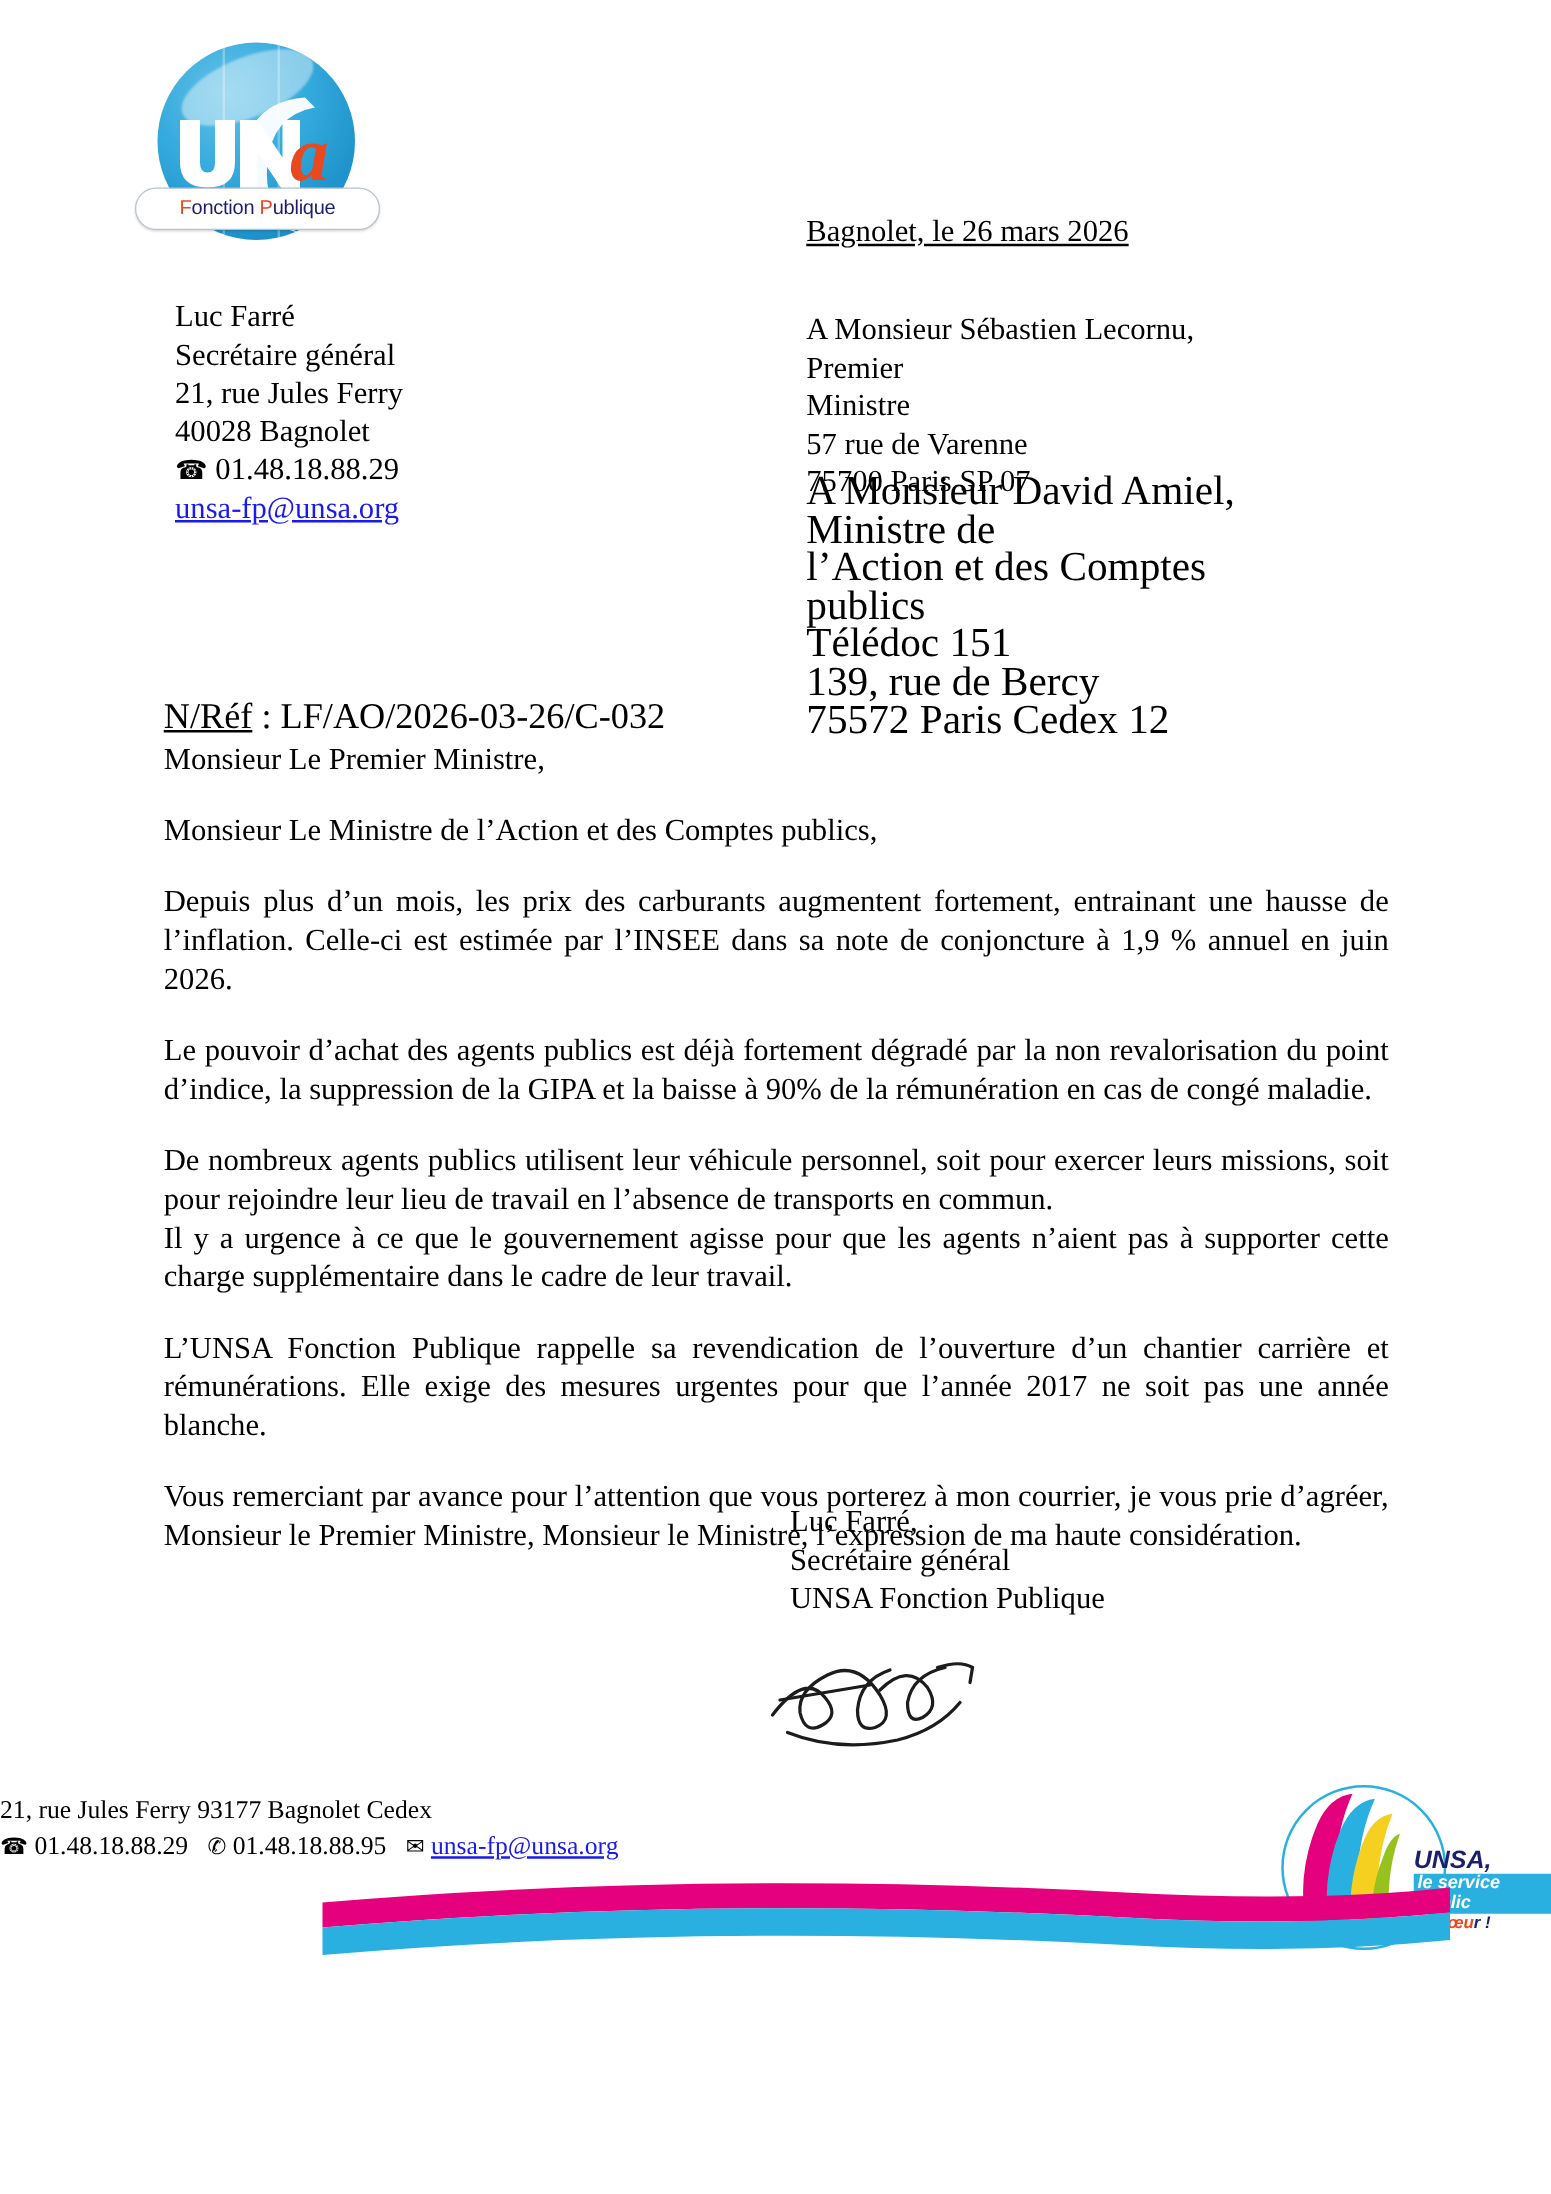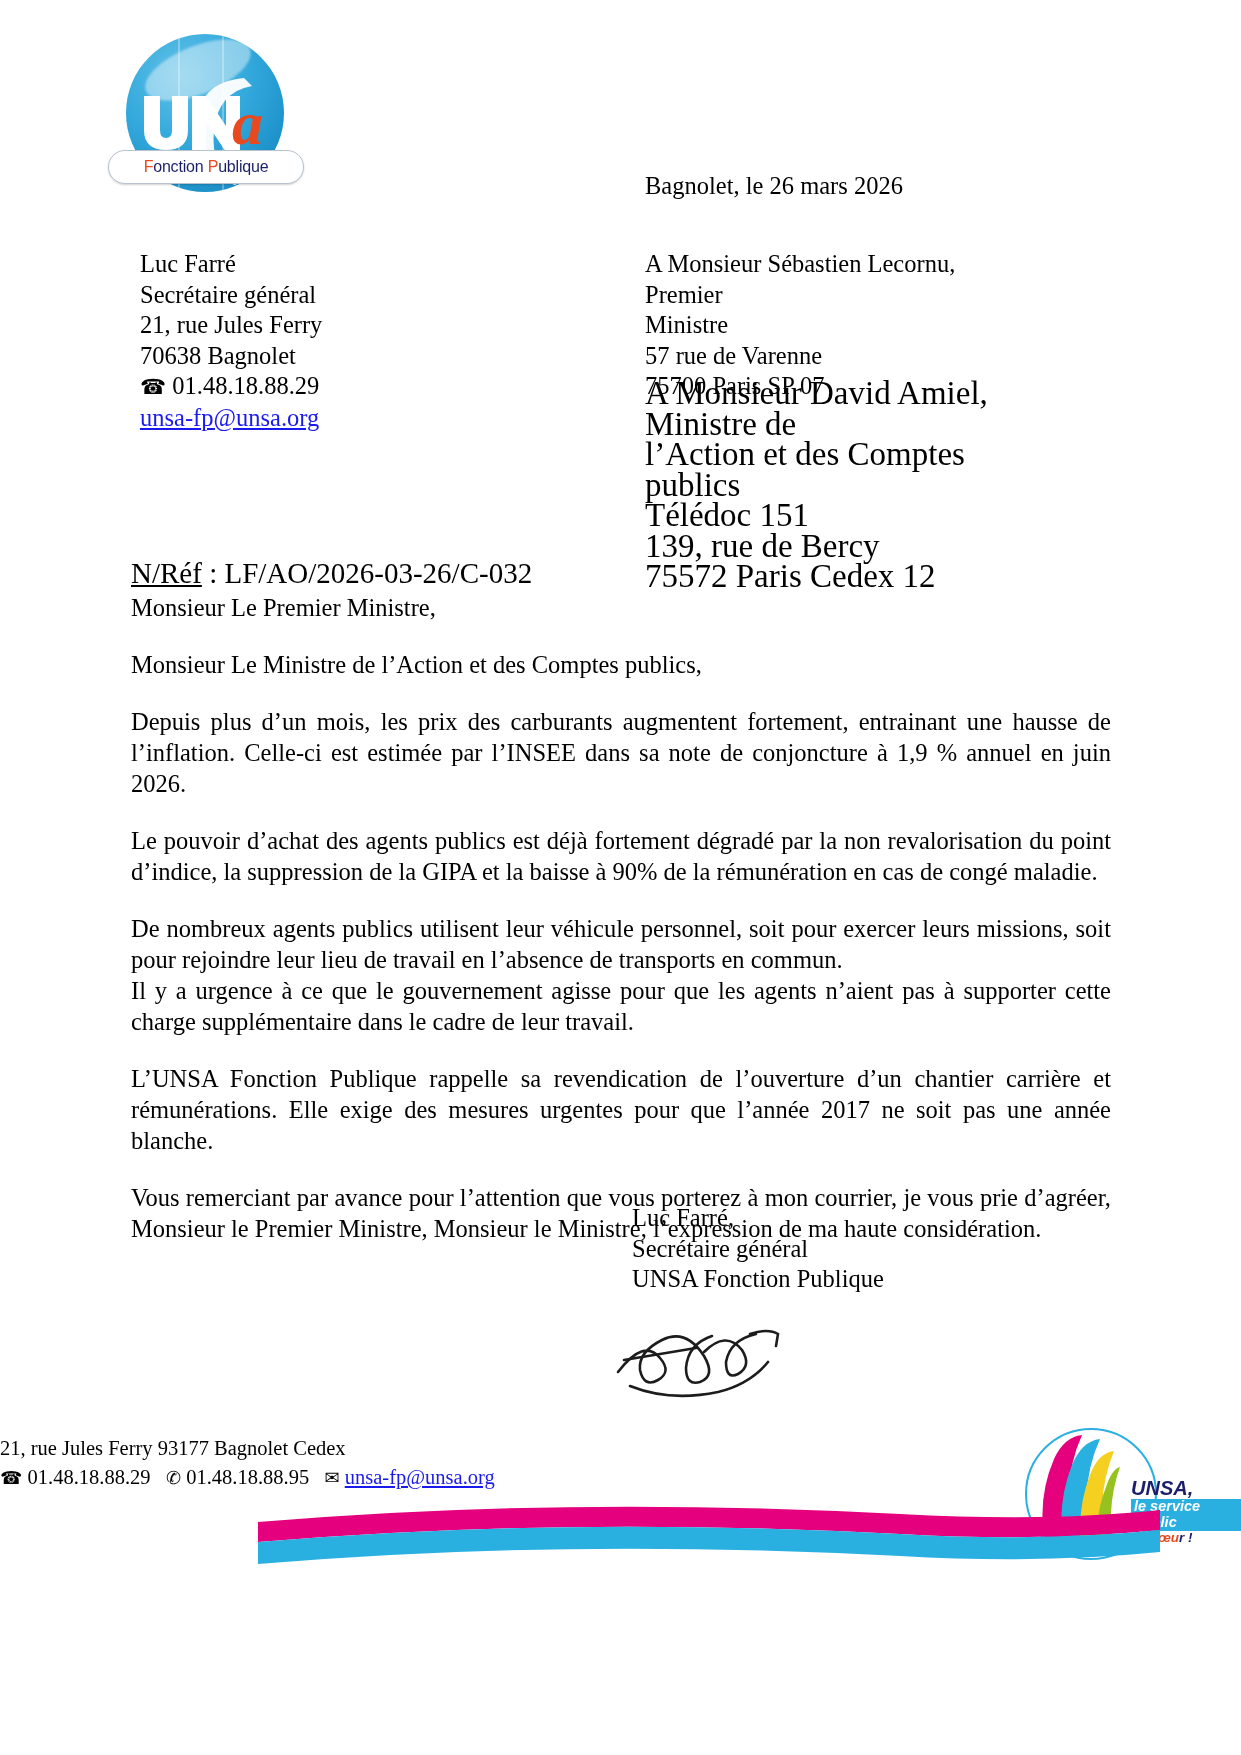--- a/index.html
+++ b/index.html
@@ -64,24 +64,25 @@
     color: #1b1f6b;
   }
   .logo-ribbon-text .hl { color: #e8491f; }
 
   
   .date-line {
     position: absolute;
     left: 645px; top: 172px;
     font-size: 24.5px;
     white-space: nowrap;
+    text-decoration: underline;
   }
   .sender-block {
     position: absolute;
-    left: 140px; top: 249px;
+    left: 140px; top: 239px;
     font-size: 24.5px;
     line-height: 30.5px;
   }
   .recipient-block-1 {
     position: absolute;
     left: 645px; top: 249px;
     width: 390px;
     font-size: 24.5px;
     line-height: 30.5px;
   }
@@ -187,21 +188,21 @@
       <span class="logo-ribbon-text"><span class="hl">F</span>onction <span class="hl">P</span>ublique</span>
     </div>
   </div>
 
   <div class="date-line">Bagnolet, le 26 mars 2026</div>
 
   <div class="sender-block">
     <div>Luc Farré</div>
     <div>Secrétaire général</div>
     <div>21, rue Jules Ferry</div>
-    <div>70638 Bagnolet</div>
+    <div>40028 Bagnolet</div>
     <div>
       <span class="phone-glyph">☎</span>
       <span>01.48.18.88.29</span>
     </div>
     <div><a class="mail-link" href="#">unsa-fp@unsa.org</a></div>
   </div>
 
   <div class="recipient-block-1">
     <div>A Monsieur Sébastien Lecornu, Premier</div>
     <div>Ministre</div>

